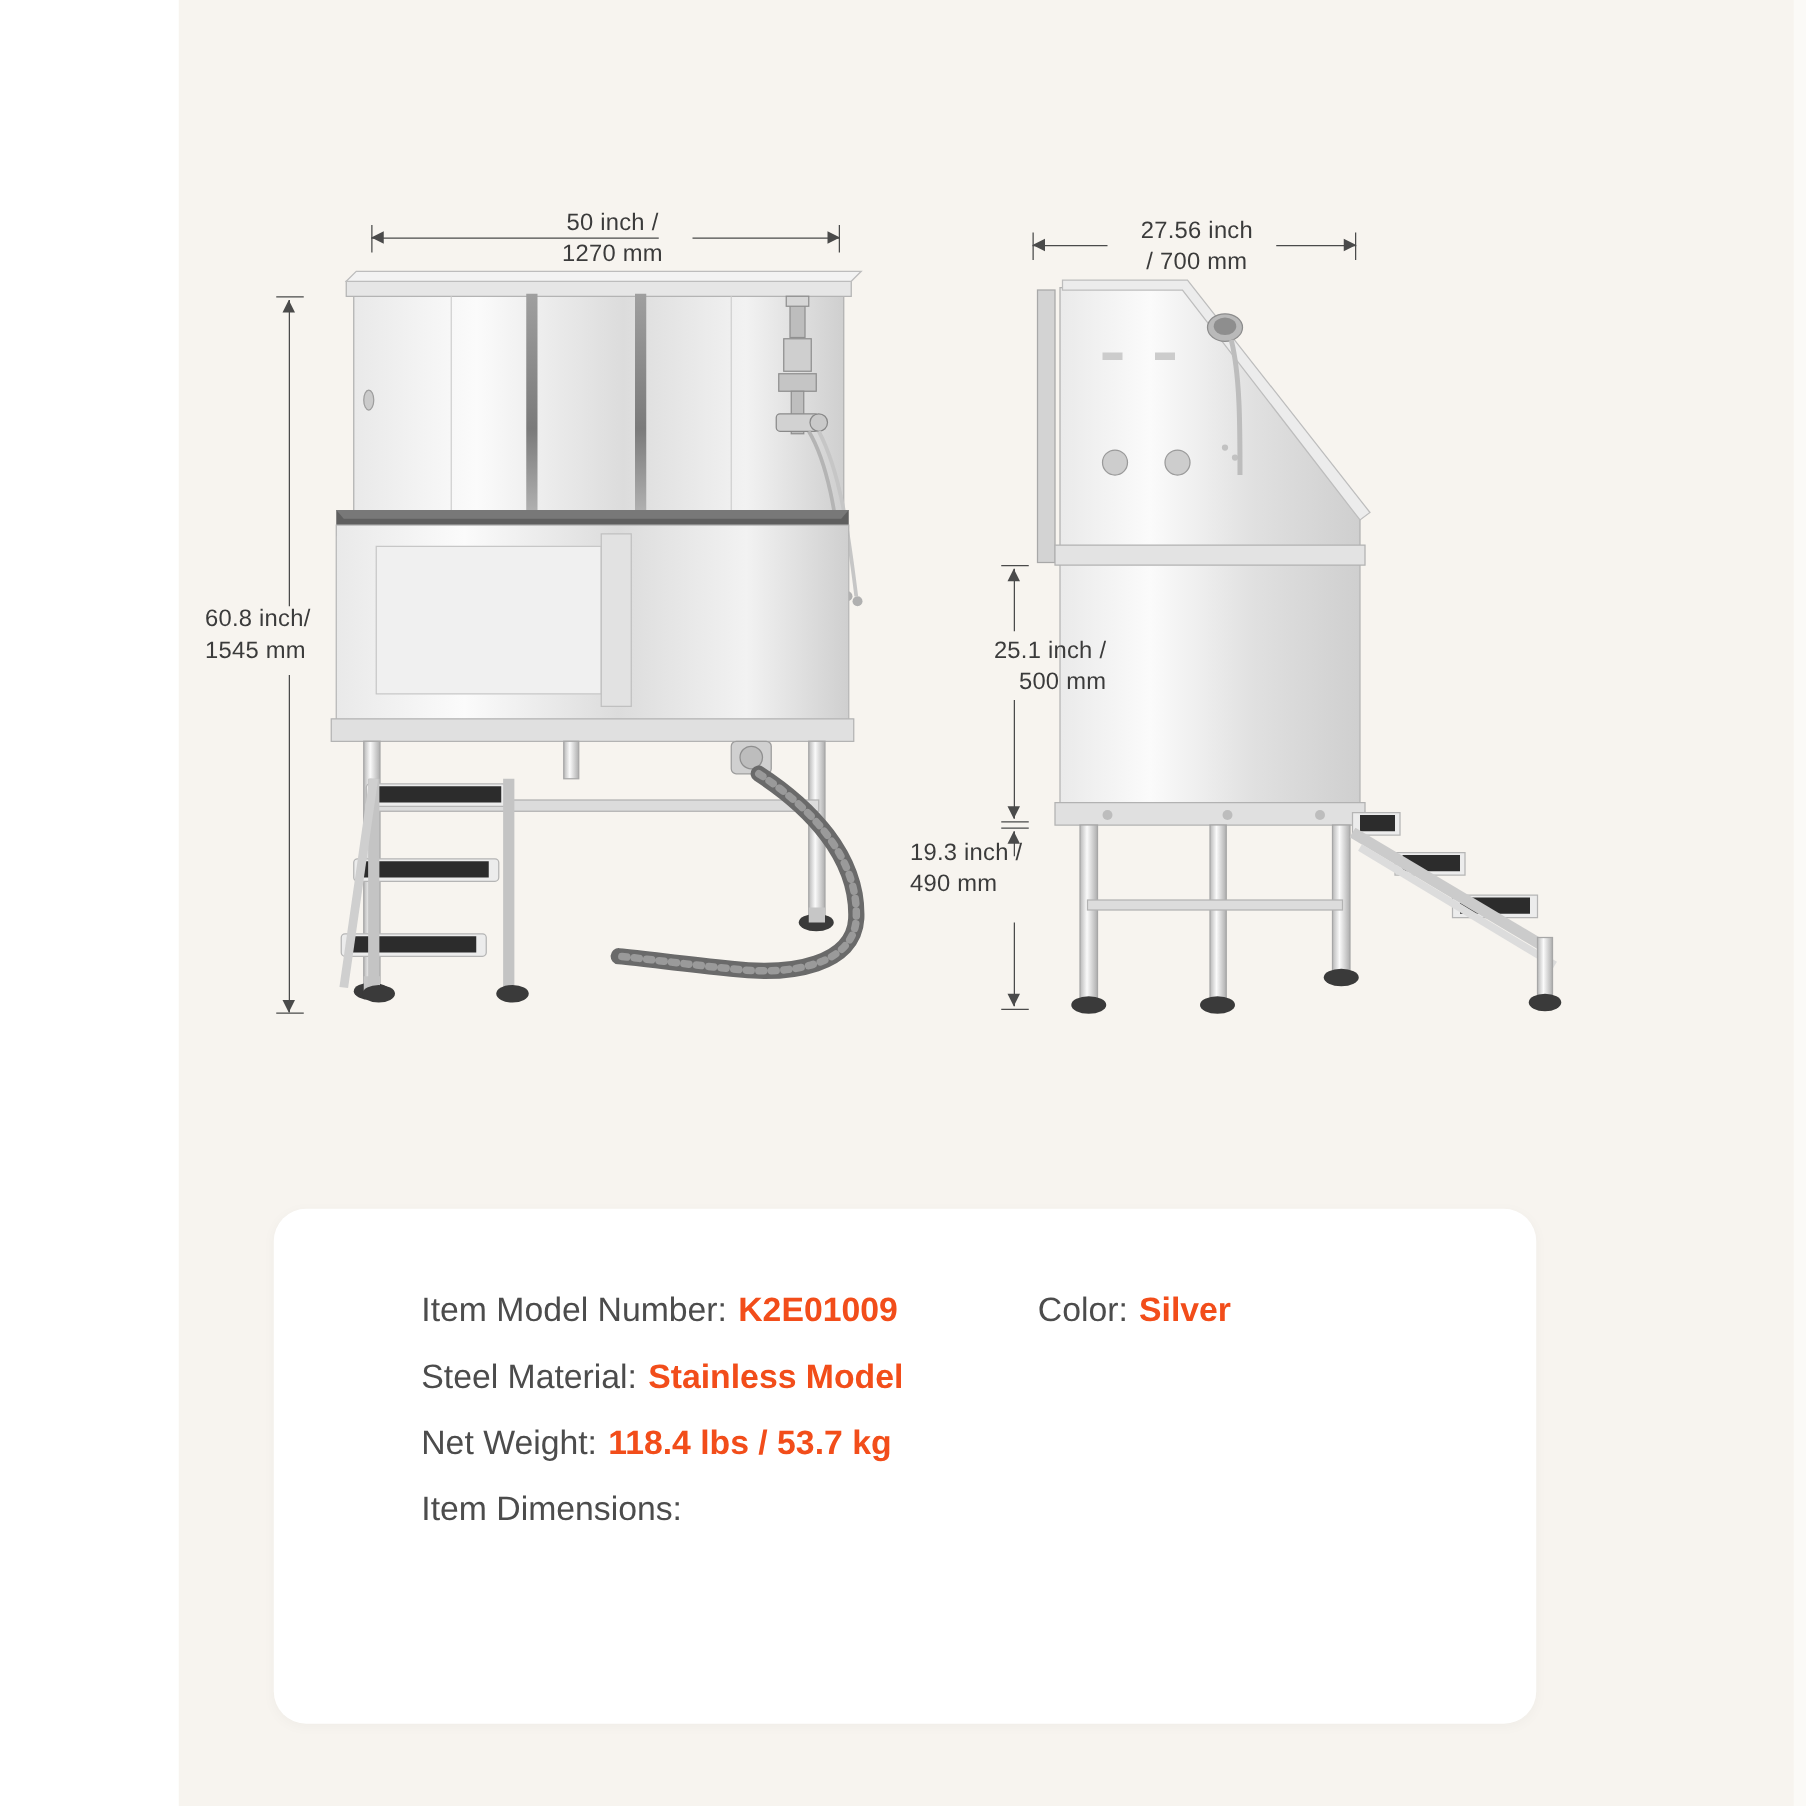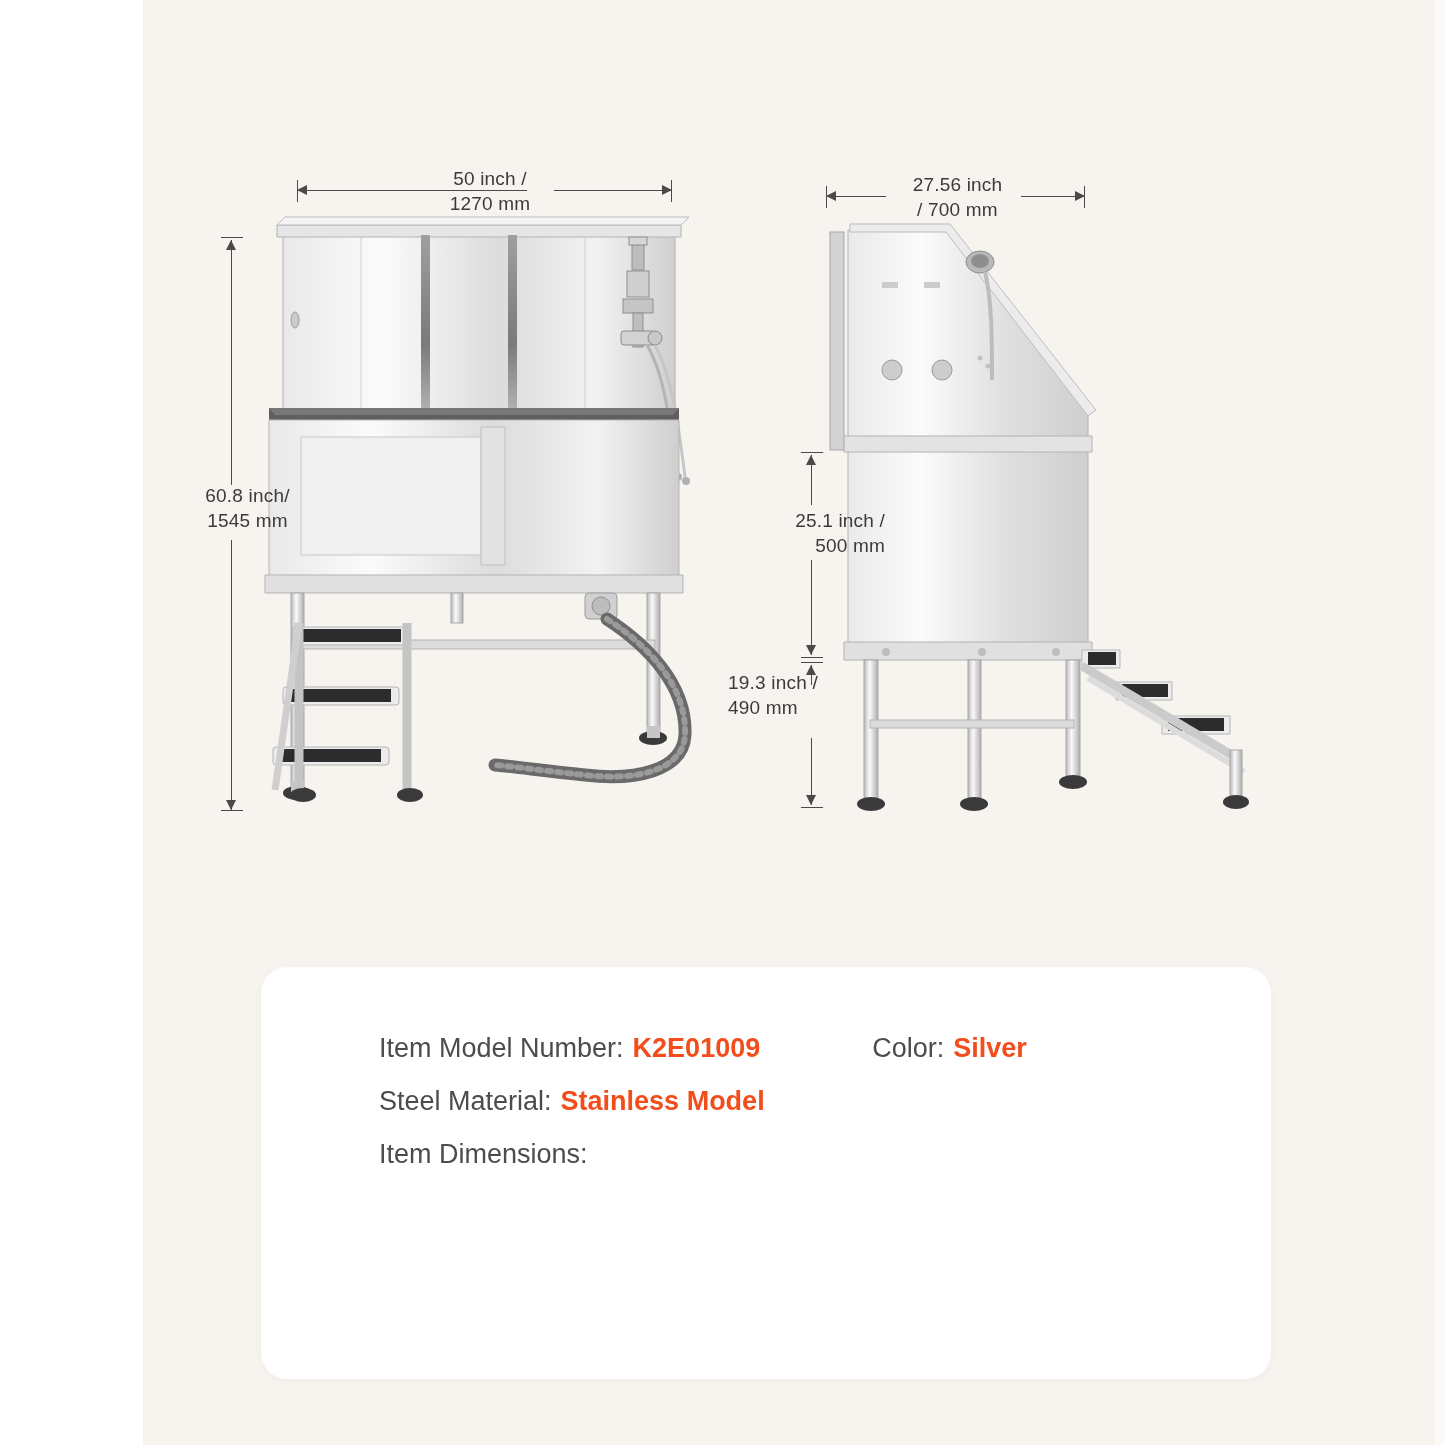--- a/index.html
+++ b/index.html
@@ -99,21 +99,20 @@
   
   .spec-card {
     position: absolute;
     left: 219px;
     top: 967px;
     width: 1010px;
     height: 412px;
     background: #ffffff;
     border-radius: 26px;
     box-shadow: 0 2px 10px rgba(0,0,0,0.03);
-    margin-left: 42px;
   }
   .spec-rows {
     position: absolute;
     left: 118px;
     top: 63px;
     width: 860px;
   }
   .spec-row {
     display: flex;
     align-items: baseline;
@@ -320,21 +319,21 @@
 / 700 mm</div>
   </div>
 
   <div>
     <div class="vline" style="left:231px; top:240px; height:245px;"></div>
     <div class="vline" style="left:231px; top:540px; height:270px;"></div>
     <div class="arrow arr-up" style="left:226px; top:240px;"></div>
     <div class="arrow arr-down" style="left:226px; top:800px;"></div>
     <div class="tick-h" style="left:221px; top:237px;"></div>
     <div class="tick-h" style="left:221px; top:810px;"></div>
-    <div class="dim-label" style="left:180px; top:483px; width:135px; text-align:center;">60.8  inch/
+    <div class="dim-label" style="left:164px; top:483px; width:135px; text-align:left;">60.8  inch/
 1545 mm</div>
   </div>
 
   <div>
     <div class="vline" style="left:811px; top:455px; height:50px;"></div>
     <div class="vline" style="left:811px; top:560px; height:95px;"></div>
     <div class="arrow arr-up" style="left:806px; top:455px;"></div>
     <div class="arrow arr-down" style="left:806px; top:645px;"></div>
     <div class="tick-h" style="left:801px; top:452px;"></div>
     <div class="tick-h" style="left:801px; top:657px;"></div>
@@ -363,20 +362,24 @@
         <span class="spec-label">Color:</span>
         <span class="spec-value">Silver</span>
       </div>
 
       <div class="spec-row">
         <span class="spec-label">Steel Material:</span>
         <span class="spec-value">Stainless Model</span>
       </div>
 
 
+      <div class="spec-row">
+        <span class="spec-label">Net Weight:</span>
+        <span class="spec-value">118.4 lbs / 53.7 kg</span>
+      </div>
 
       <div class="spec-row">
         <span class="spec-label">Item Dimensions:</span>
       </div>
 
     </div>
   </div>
 
 </div>
 

